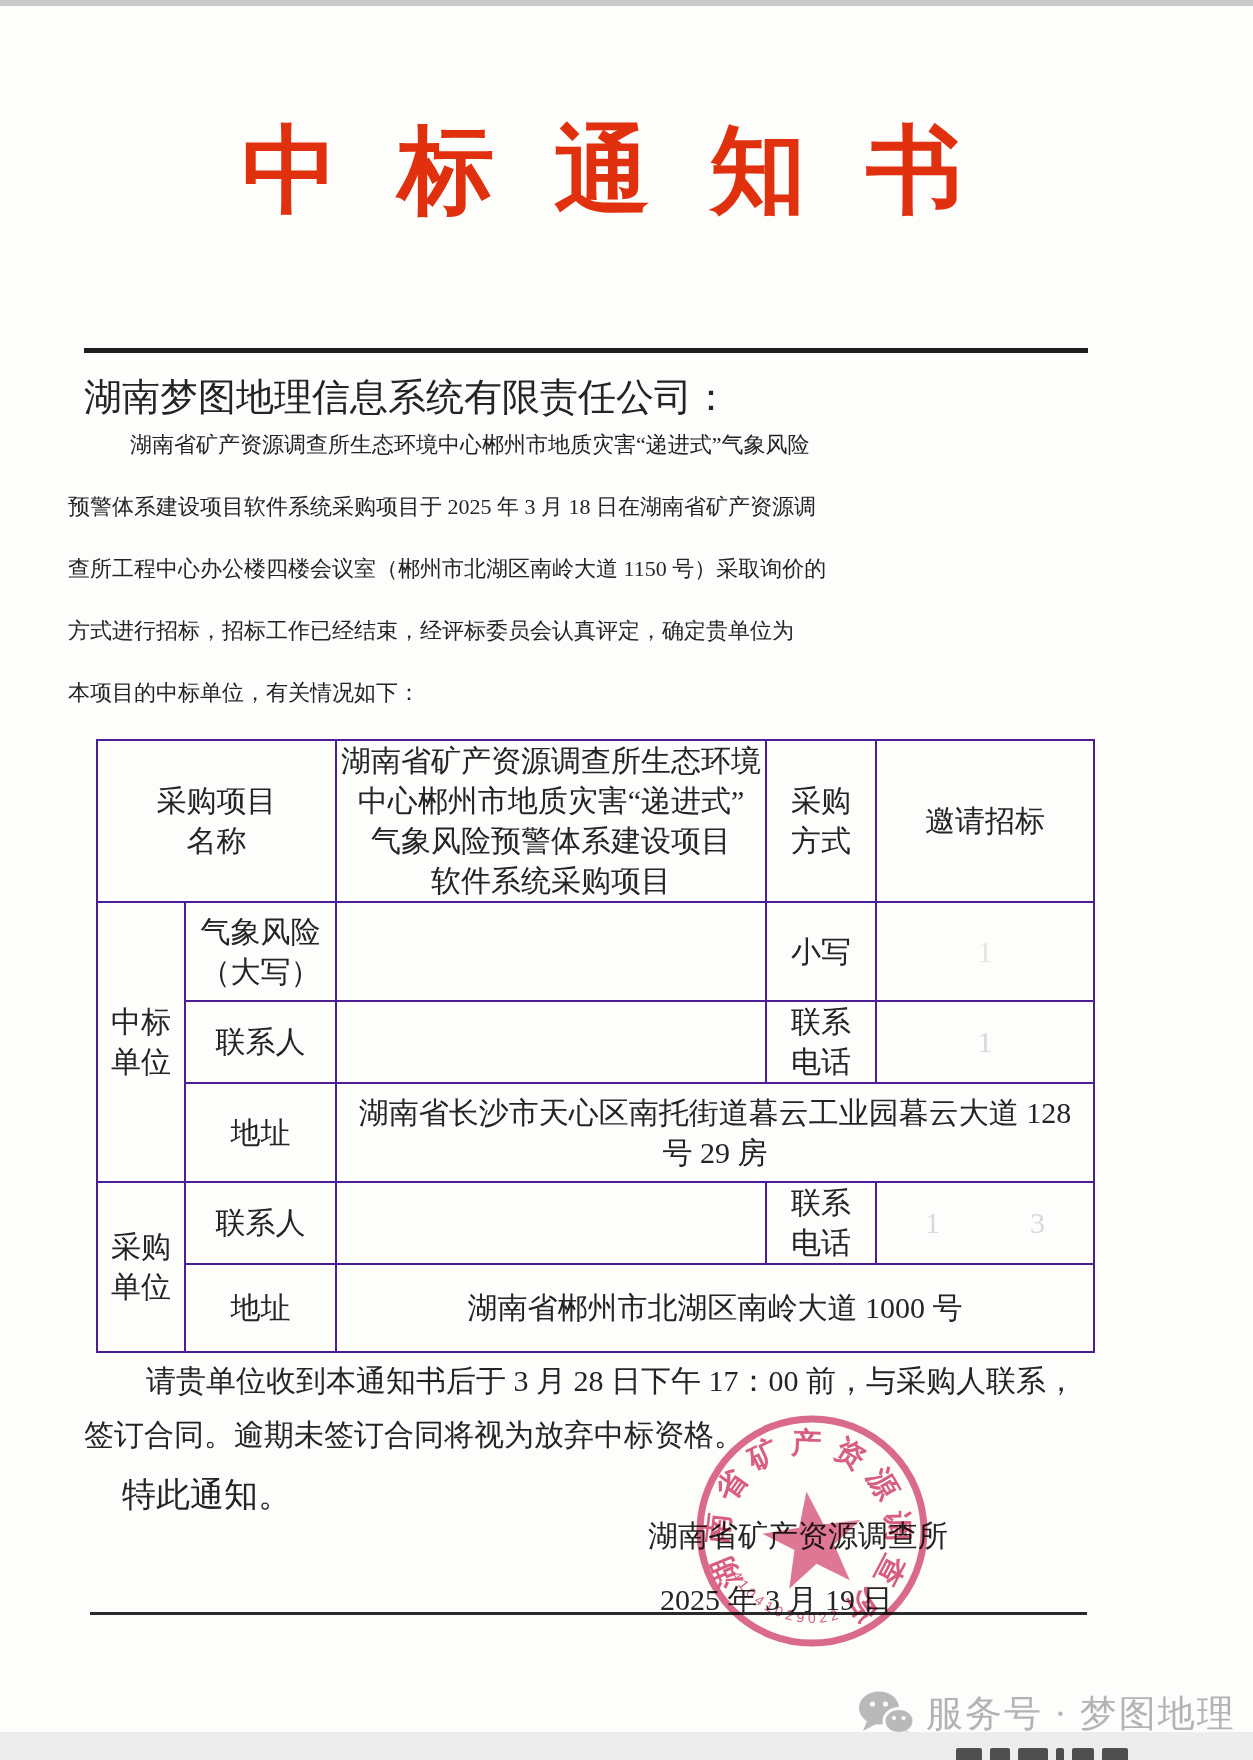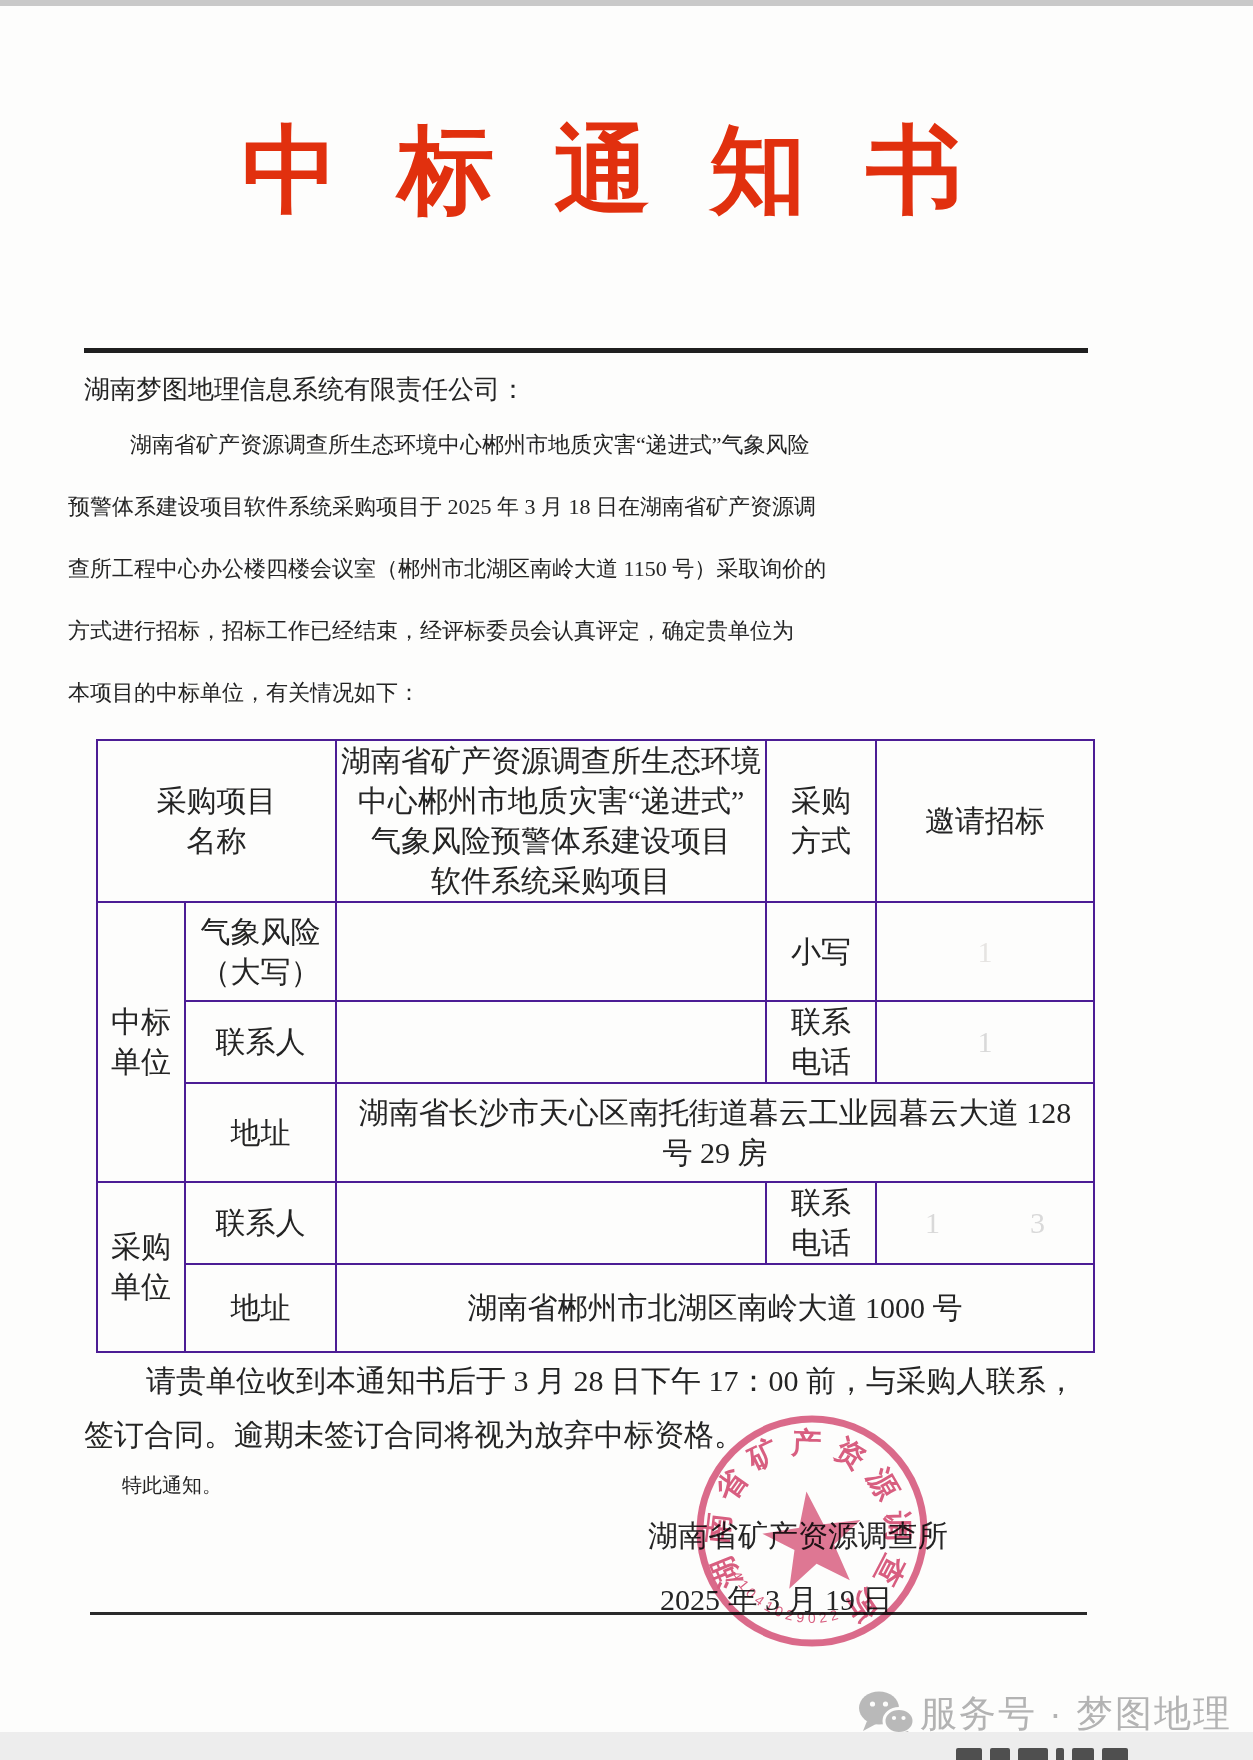--- a/index.html
+++ b/index.html
@@ -9,21 +9,21 @@
     font-family:"Liberation Serif","DejaVu Serif",serif;
     color:#242424;
   }
   .top-strip{position:absolute;top:0;left:0;width:100%;height:6px;background:#c9c9c9;}
   .doc-title{
     position:absolute;top:118px;left:242px;
     font-size:96px;line-height:1.1;font-weight:bold;
     letter-spacing:60px;color:#e1300e;white-space:nowrap;
   }
   .title-divider{position:absolute;top:348px;left:84px;width:1004px;height:5px;background:#1f1f1f;}
-  .salutation{position:absolute;top:372px;left:84px;font-size:26px;}
+  .salutation{position:absolute;top:372px;left:84px;font-size:38px;}
   .body-paragraph{
     position:absolute;top:414px;left:68px;width:1014px;
     font-size:22px;line-height:62px;text-indent:62px;white-space:pre-line;
   }
   table.award{
     position:absolute;top:739px;left:96px;border-collapse:collapse;table-layout:fixed;
     font-size:30px;color:#242424;
   }
   table.award td{
     border:2px solid #4c1d95;text-align:center;vertical-align:middle;
@@ -31,29 +31,29 @@
   }
   td.cell-projname{line-height:37px;}
   td.addr{text-align:left;padding:4px 14px 4px 18px;line-height:44px;margin-top:41px;}
   td.val{text-align:left;padding-left:26px;}
   .faint{color:#d9d9d9;}
   .vfaint{color:#e6e4e2;}
   .deadline-paragraph{
     position:absolute;top:1354px;left:84px;width:1014px;
     font-size:30px;line-height:54px;text-indent:62px;white-space:pre-line;
   }
-  .notice-text{position:absolute;top:1472px;left:122px;font-size:20px;}
+  .notice-text{position:absolute;top:1472px;left:122px;font-size:34px;}
   .signature-text{position:absolute;top:1516px;left:0;width:948px;text-align:right;font-size:30px;}
   .date-text{position:absolute;top:1580px;left:660px;width:300px;text-align:left;font-size:30px;}
   .bottom-rule{position:absolute;top:1612px;left:90px;width:997px;height:3px;background:#2a2a2a;}
   .stamp{position:absolute;top:1406px;left:687px;mix-blend-mode:multiply;opacity:.9;}
   .watermark-row{position:absolute;top:1686px;left:858px;height:56px;display:flex;align-items:center;}
   .watermark-text{
-    font-family:Liberation Sans, sans-serif;
-    font-size:37px;color:#b3b3b3;margin-left:4px;letter-spacing:2px;white-space:nowrap;
+    font-family:Liberation Serif, serif;
+    font-size:37px;color:#b3b3b3;margin-left:10px;letter-spacing:2px;white-space:nowrap;
   }
   .bottom-strip{position:absolute;top:1732px;left:0;width:100%;height:28px;background:#ededed;}
   .cutoff-fragments{position:absolute;top:1748px;left:956px;width:200px;height:12px;display:flex;gap:8px;}
   .cutoff-fragments div{background:#4f4f4f;height:12px;border-radius:2px 2px 0 0;}
 </style>
 </head>
 <body>
 
 <div class="page">
 

